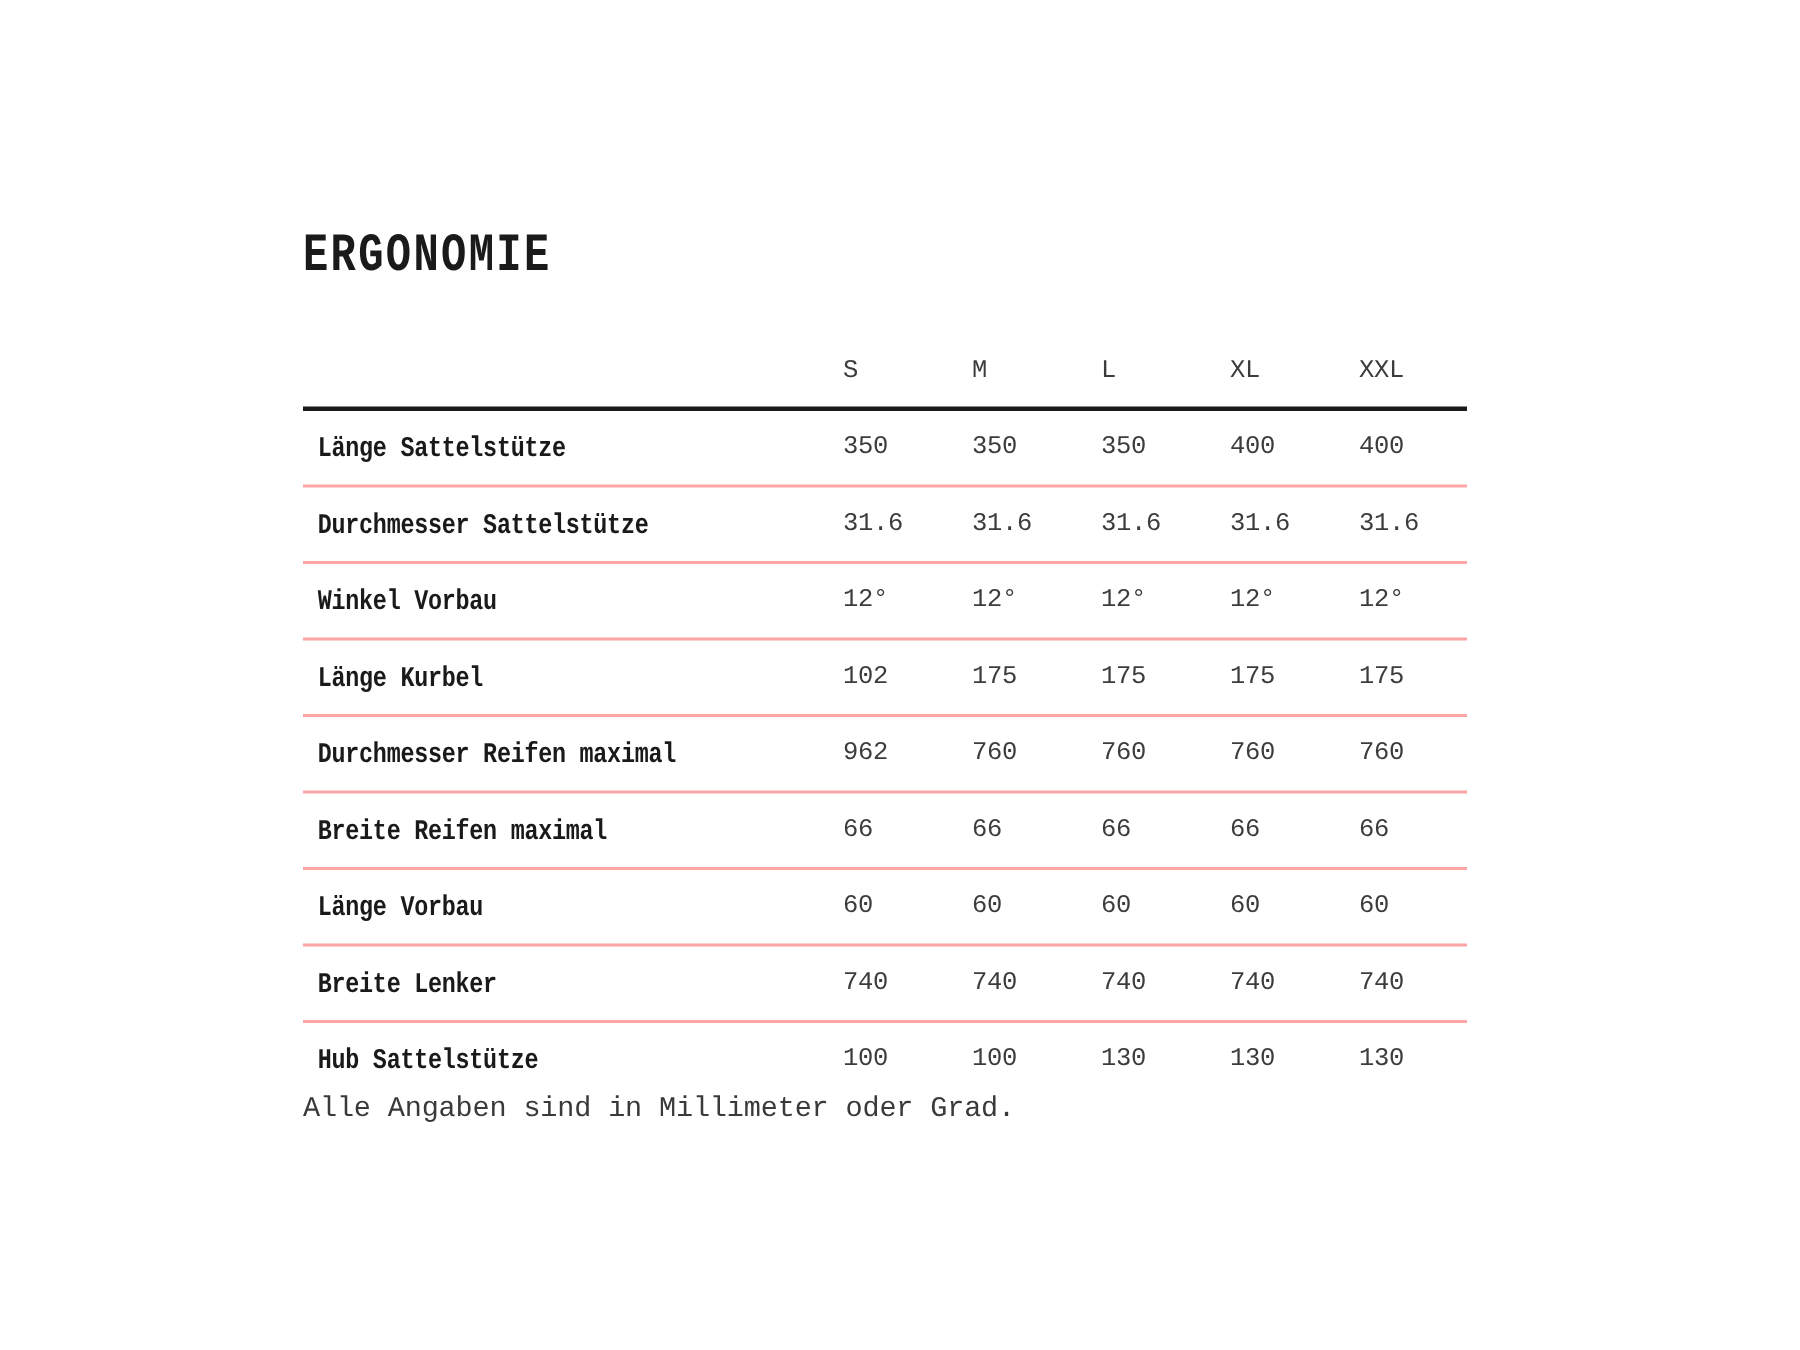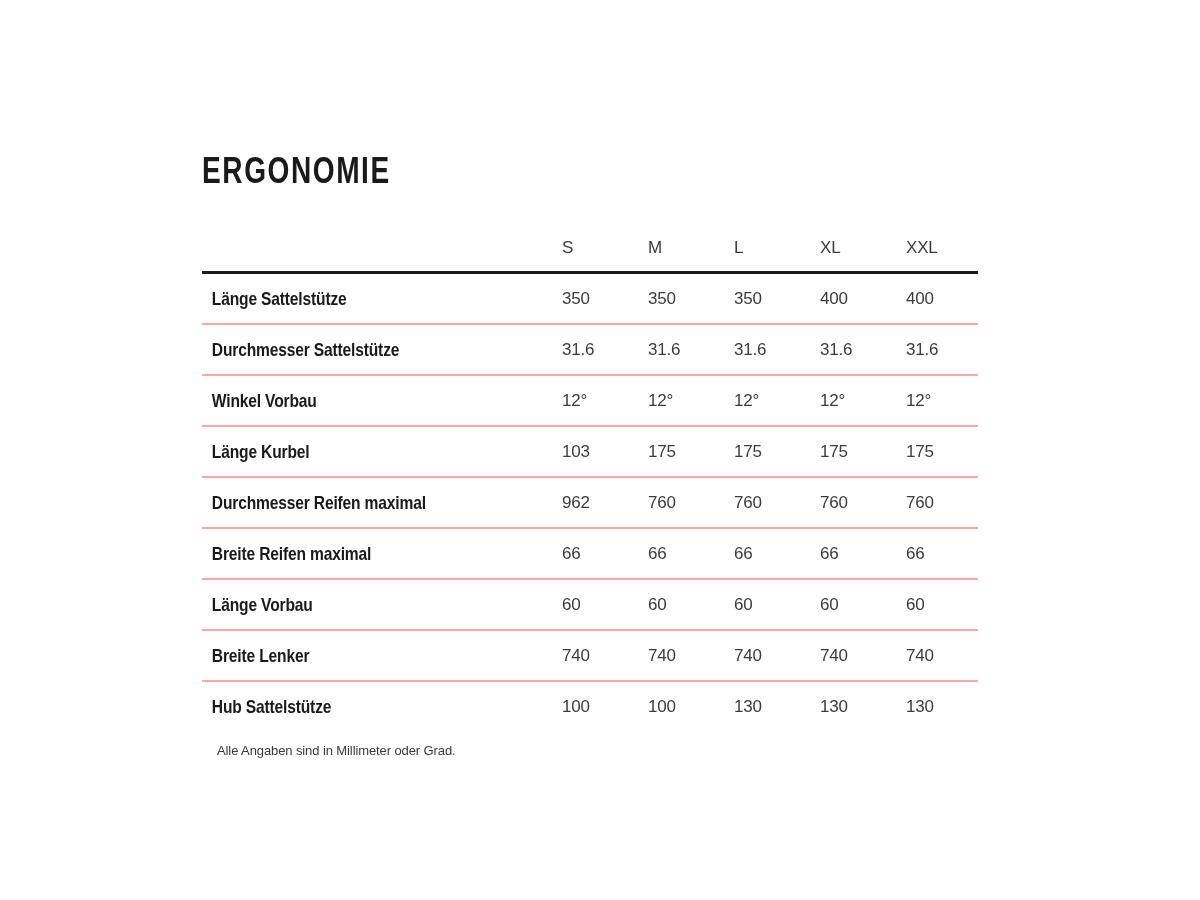--- a/index.html
+++ b/index.html
@@ -7,20 +7,21 @@
     padding: 0;
     background: #ffffff;
     font-family: "Liberation Sans", sans-serif;
   }
   .page {
     position: relative;
     width: 1084px;
     height: 900px;
     background: #ffffff;
     overflow: hidden;
+    font-family: Liberation Mono, monospace;
   }
   .title {
     position: absolute;
     left: 202px;
     top: 150px;
     margin: 0;
     font-size: 36px;
     font-weight: 700;
     letter-spacing: 2px;
     color: #1a1a1a;
@@ -59,22 +60,22 @@
     font-weight: 700;
     color: #1a1a1a;
     padding-left: 12px;
     transform: scaleX(0.82);
     transform-origin: left center;
   }
   .footnote {
     position: absolute;
     left: 202px;
     top: 728px;
-    margin: 15px;
-    font-size: 13px;
+    margin: 0;
+    font-size: 19px;
     color: #3a3a3a;
     letter-spacing: -0.1px;
   }
 </style>
 </head>
 <body>
 
 <div class="page">
 
   <h1 class="title">ERGONOMIE</h1>
@@ -112,21 +113,21 @@
       <div class="cell label-cell">Winkel Vorbau</div>
       <div class="cell">12°</div>
       <div class="cell">12°</div>
       <div class="cell">12°</div>
       <div class="cell">12°</div>
       <div class="cell">12°</div>
     </div>
 
     <div class="trow">
       <div class="cell label-cell">Länge Kurbel</div>
-      <div class="cell">103</div>
+      <div class="cell">102</div>
       <div class="cell">175</div>
       <div class="cell">175</div>
       <div class="cell">175</div>
       <div class="cell">175</div>
     </div>
 
     <div class="trow">
       <div class="cell label-cell">Durchmesser Reifen maximal</div>
       <div class="cell">962</div>
       <div class="cell">760</div>

